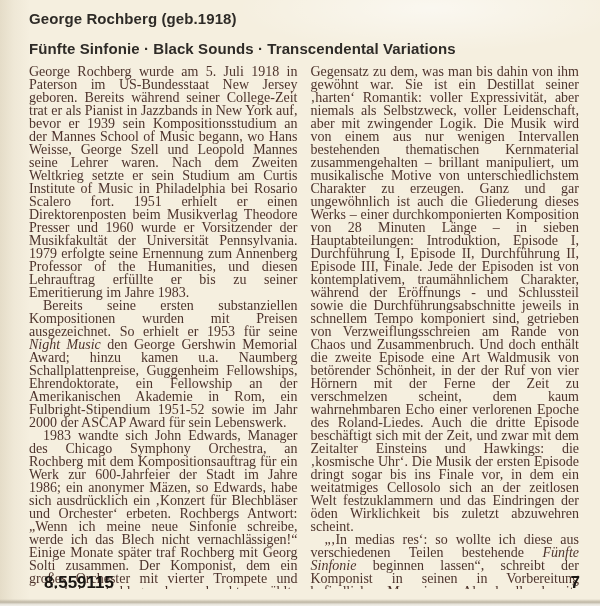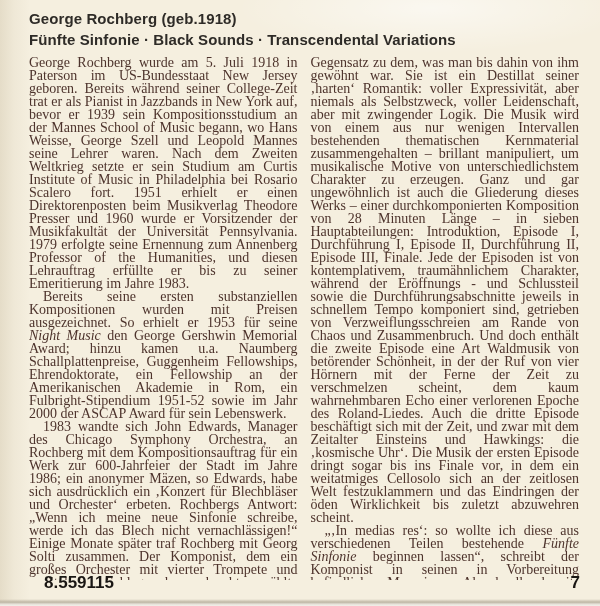--- a/index.html
+++ b/index.html
@@ -17,21 +17,21 @@
   .content { padding: 9px 21px 0 29px; }
   .hline {
     font-family: "Liberation Sans", sans-serif;
     font-weight: bold;
     font-size: 15px;
     line-height: 1.3;
     color: #2e2b27;
     margin: 0;
     letter-spacing: 0.1px;
   }
-  .hline + .hline { margin-top: 1px; }
+  .hline + .hline { margin-top: 10px; }
   .columns {
     display: flex;
     gap: 13px;
     margin-top: 7px;
     height: 524px;
     overflow: hidden;
   }
   .col {
     flex: 1;
     text-align: justify;

